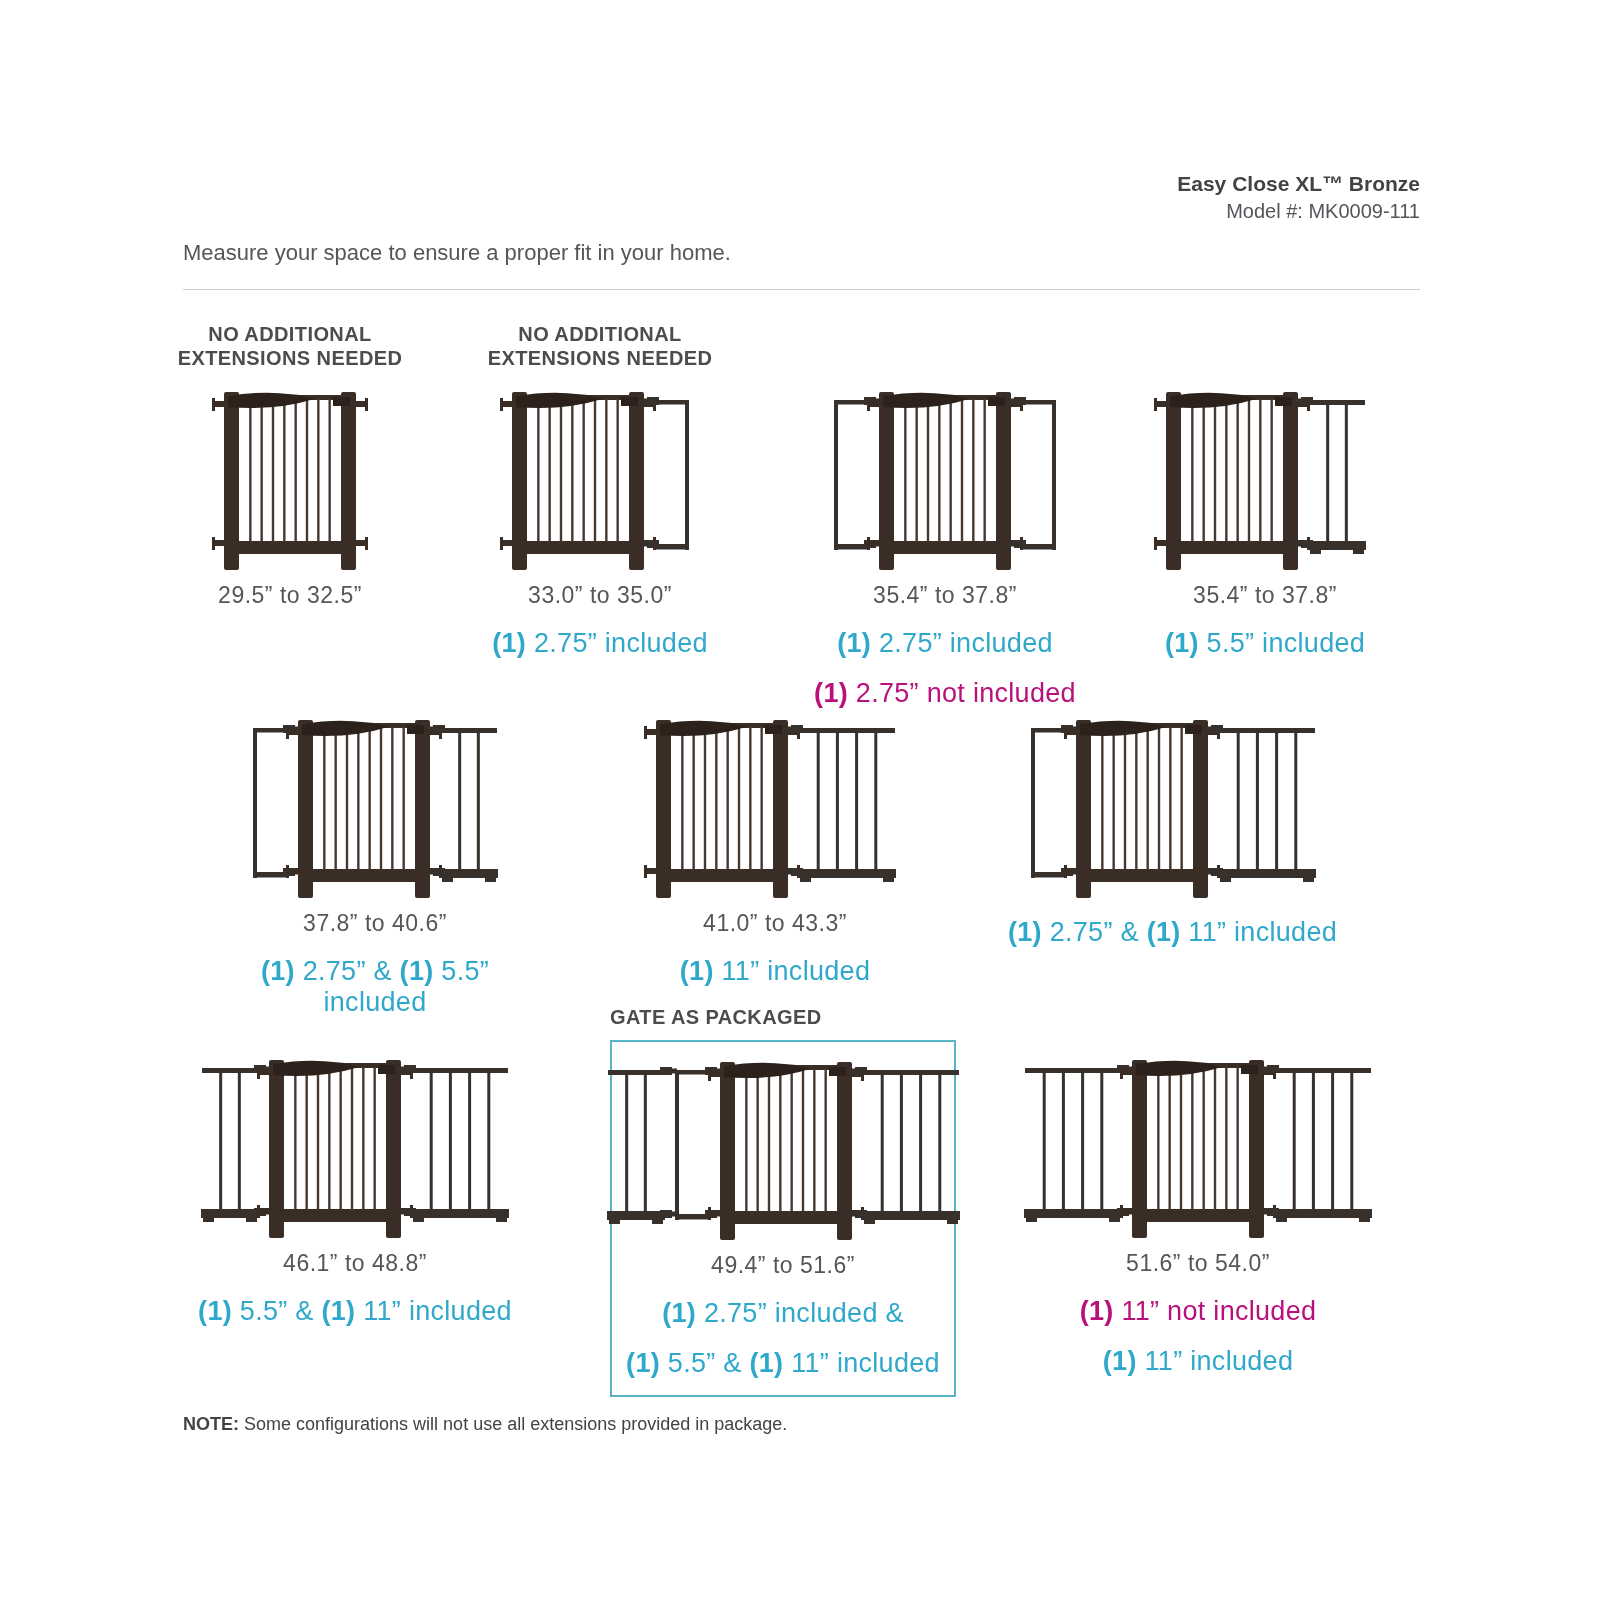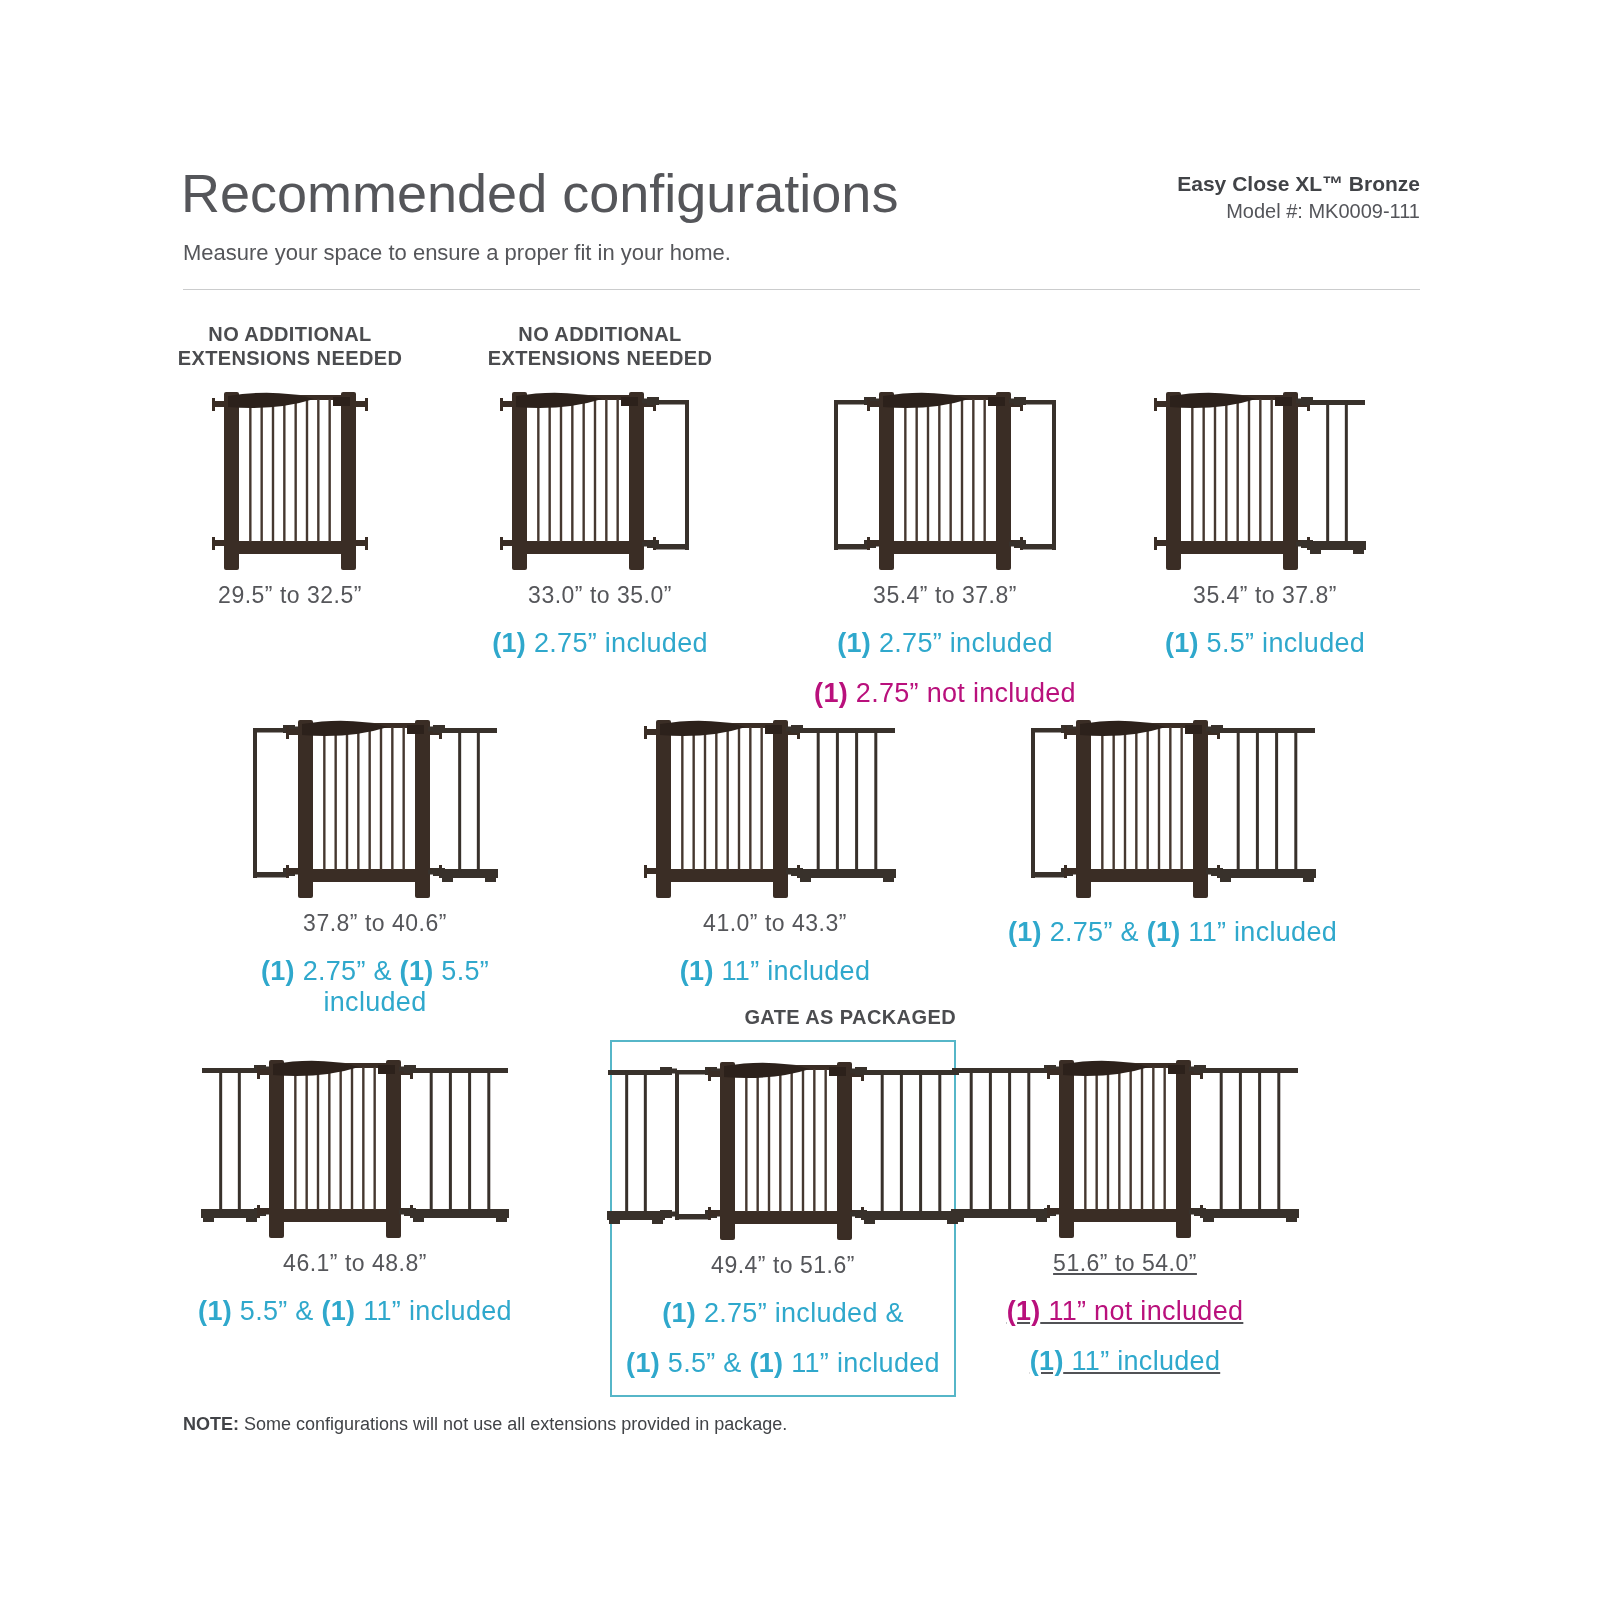--- a/index.html
+++ b/index.html
@@ -31,35 +31,34 @@
   }
   .figure svg{overflow:visible;display:block;}
   .size{font-size:23px;color:#55565a;margin-top:12px;letter-spacing:0.5px;}
   .line{font-size:27px;margin-top:19px;letter-spacing:0.3px;}
   .line.teal{color:#2fa8cc;}
   .line.magenta{color:#b9107c;}
   .line b{font-weight:bold;}
   
   .packaged-header{
     font-size:20px;font-weight:bold;color:#4b4c4f;letter-spacing:0.4px;
-    text-align:right;height:34px;
+    text-align:left;height:34px;
   }
   .packaged-box{
     border:2px solid #56b6c8;padding:12px 0 16px 0;background:#ffffff;
   }
   
   .note{position:absolute;left:183px;top:1396px;font-size:18px;color:#414347;margin-top:18px;}
   .note b{font-weight:bold;}
 </style>
 </head>
 <body>
 
 <div id="canvas">
 
-  <div class="page-title">Recommended configurations</div>
   <div class="page-subtitle">Measure your space to ensure a proper fit in your home.</div>
   <div class="product-block">
     <div class="product-name">Easy Close XL™ Bronze</div>
     <div class="product-model">Model #: MK0009-111</div>
   </div>
   <div class="divider"></div>
 
   <div class="config" style="left:150px;top:322px;width:280px;">
     <div class="config-header">NO ADDITIONAL EXTENSIONS NEEDED</div>
     <div class="figure">
@@ -469,21 +468,21 @@
             <rect x="311.1" y="8" width="3" height="144" fill="#38312b"></rect>
             <rect x="330.3" y="8" width="3" height="144" fill="#38312b"></rect>
           </svg>
         </div>
       <div class="size">49.4” to 51.6”</div>
       <div class="line teal"><b>(1)</b> 2.75” included &amp;</div>
       <div class="line teal"><b>(1)</b> 5.5” &amp; <b>(1)</b> 11” included</div>
     </div>
   </div>
 
-  <div class="config" style="left:955px;top:1052px;width:340px;text-decoration:underline;">
+  <div class="config" style="left:1028px;top:1052px;width:340px;">
     <div class="figure">
         <svg width="346" height="178" viewBox="0 0 346 178">
           <rect x="92" y="5" width="12" height="8" fill="#38312b"></rect>
           <rect x="104" y="6.5" width="5" height="5" fill="#38312b"></rect>
           <rect x="92" y="148" width="12" height="8" fill="#38312b"></rect>
           <rect x="104" y="149.5" width="5" height="5" fill="#38312b"></rect>
           <rect x="0" y="8" width="96" height="5" fill="#38312b"></rect>
           <rect x="-1" y="149" width="98" height="9" fill="#38312b"></rect>
           <rect x="1" y="158" width="11" height="4" fill="#38312b"></rect>
           <rect x="84" y="158" width="11" height="4" fill="#38312b"></rect>

